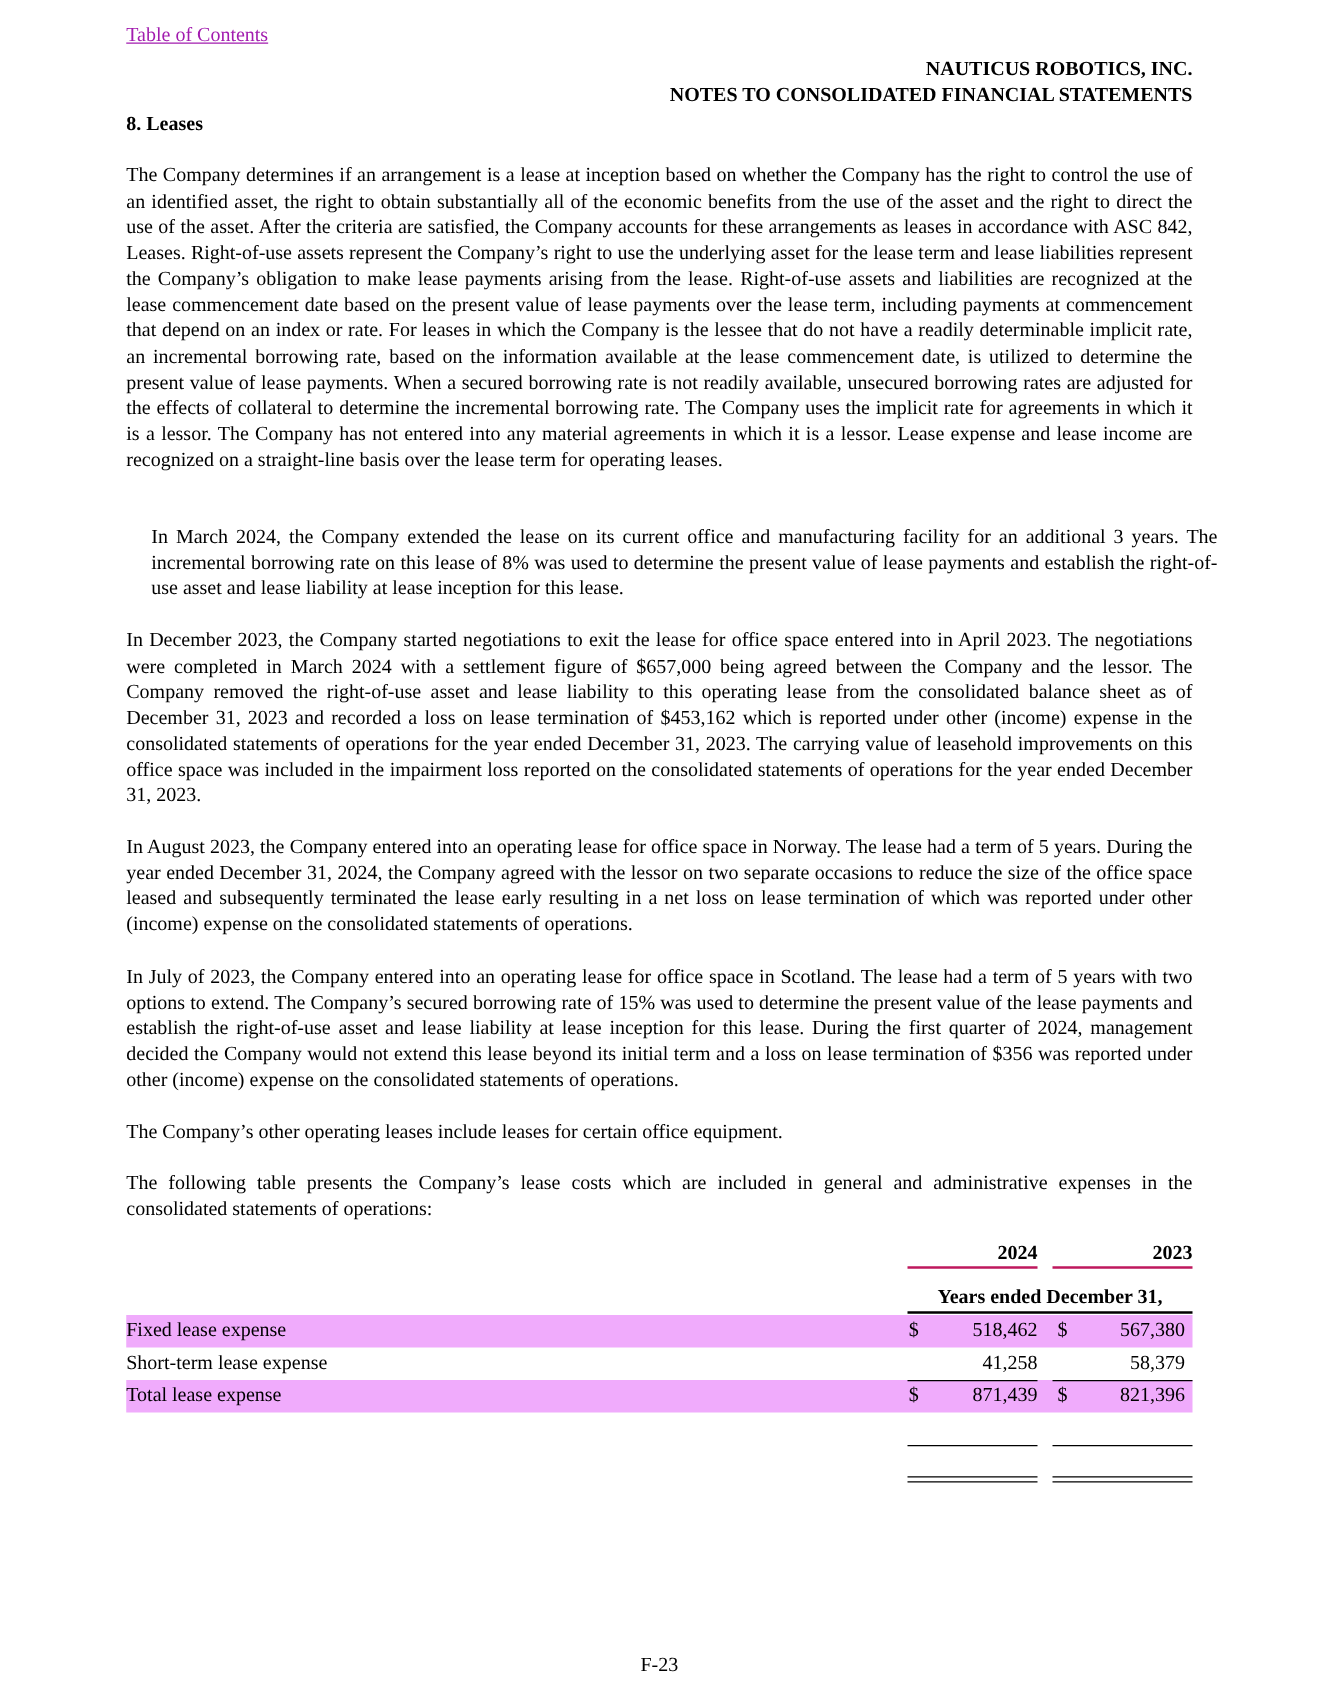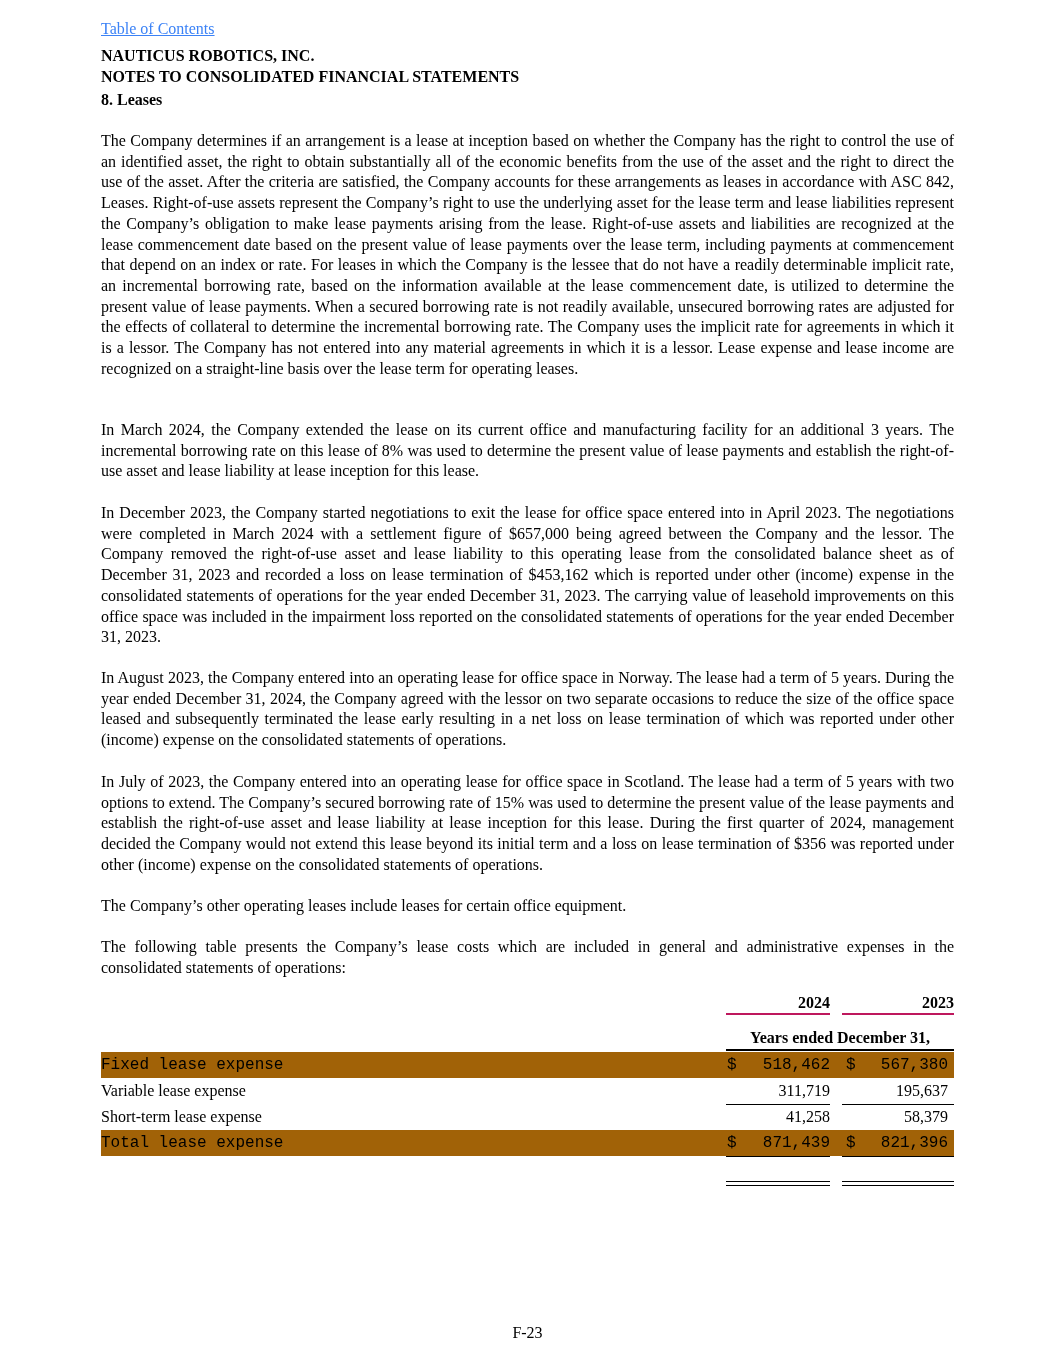--- a/index.html
+++ b/index.html
@@ -4,46 +4,46 @@
   <style>
     html, body { margin: 0; padding: 0; background: #ffffff; }
     body {
       width: 1055px; height: 1365px; position: relative; overflow: hidden;
       font-family: "Liberation Serif", "DejaVu Serif", serif;
       color: #000; font-size: 16px;
     }
     .page { position: absolute; left: 101px; top: 0; width: 853px; }
     .toc-link {
       position: absolute; top: 19px; left: 0;
-      color: #3b82f6; text-decoration: underline; font-size: 16px; line-height: 20px;
+      color: #a21caf; text-decoration: underline; font-size: 16px; line-height: 20px;
       cursor: pointer;
       text-align: right;
     }
     .hdr {
-      position: absolute; left: 0; width: 853px; text-align: left;
+      position: absolute; left: 0; width: 853px; text-align: right;
       font-weight: bold; font-size: 16px; line-height: 20px;
     }
     .hdr1 { top: 46px; }
     .hdr2 { top: 67px; }
     .sec-title { position: absolute; top: 90px; left: 0; font-weight: bold; font-size: 16px; line-height: 20px; }
     .para {
       position: absolute; left: 0; width: 853px; margin: 0;
       text-align: justify; font-size: 16px; line-height: 20.7px;
     }
     .p1 { top: 131px; }
-    .p2 { top: 420px; }
+    .p2 { top: 420px; margin-left: 20px; }
     .p3 { top: 503px; }
     .p4 { top: 668px; }
     .p5 { top: 772px; }
     .p6 { top: 896px; }
     .p7 { top: 937px; font-family: Liberation Serif, serif; }
 
     .tbl { position: absolute; top: 1004px; left: 0; width: 853px; }
     .row { position: relative; height: 26px; }
-    .row.shaded { background: #a16207; font-family: Liberation Mono, monospace; }
+    .row.shaded { background: #f0abfc; }
     .row .label { position: absolute; left: 0; top: 3px; font-size: 16px; line-height: 20px; }
     .cell { position: absolute; top: 3px; font-size: 16px; line-height: 20px; }
     .cur24 { left: 626px; }
     .val24 { right: 124px; text-align: right; }
     .cur23 { left: 745px; }
     .val23 { right: 6px; text-align: right; }
     .colhead-span {
       position: absolute; left: 625px; width: 228px; top: 1004px; height: 22px;
       text-align: center; font-weight: bold; font-size: 16px; line-height: 22px;
       border-bottom: 2px solid #000;
@@ -84,25 +84,20 @@
 
   <div class="tbl" style="top:1052px;">
     <div class="row shaded">
       <span class="label">Fixed lease expense</span>
       <span class="cell cur24">$</span>
       <span class="cell val24">518,462</span>
       <span class="cell cur23">$</span>
       <span class="cell val23">567,380</span>
     </div>
     <div class="row">
-      <span class="label">Variable lease expense</span>
-      <span class="cell val24">311,719</span>
-      <span class="cell val23">195,637</span>
-    </div>
-    <div class="row">
       <span class="label">Short-term lease expense</span>
       <span class="cell val24">41,258</span>
       <span class="cell val23">58,379</span>
     </div>
     <div class="row shaded">
       <span class="label">Total lease expense</span>
       <span class="cell cur24">$</span>
       <span class="cell val24">871,439</span>
       <span class="cell cur23">$</span>
       <span class="cell val23">821,396</span>

